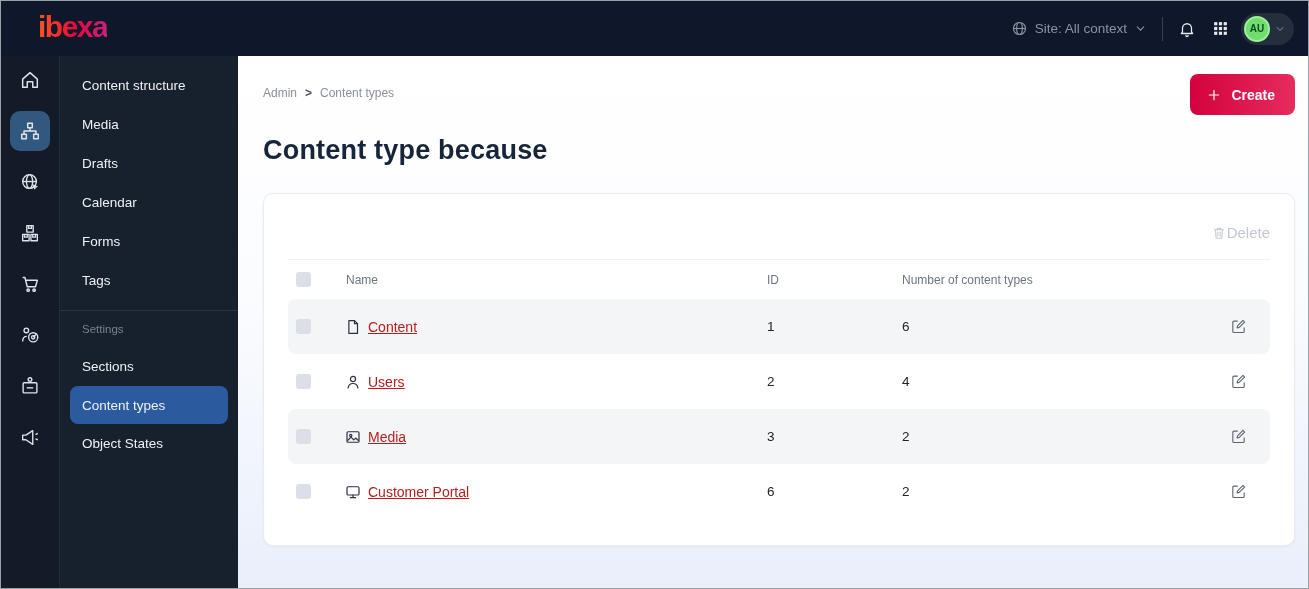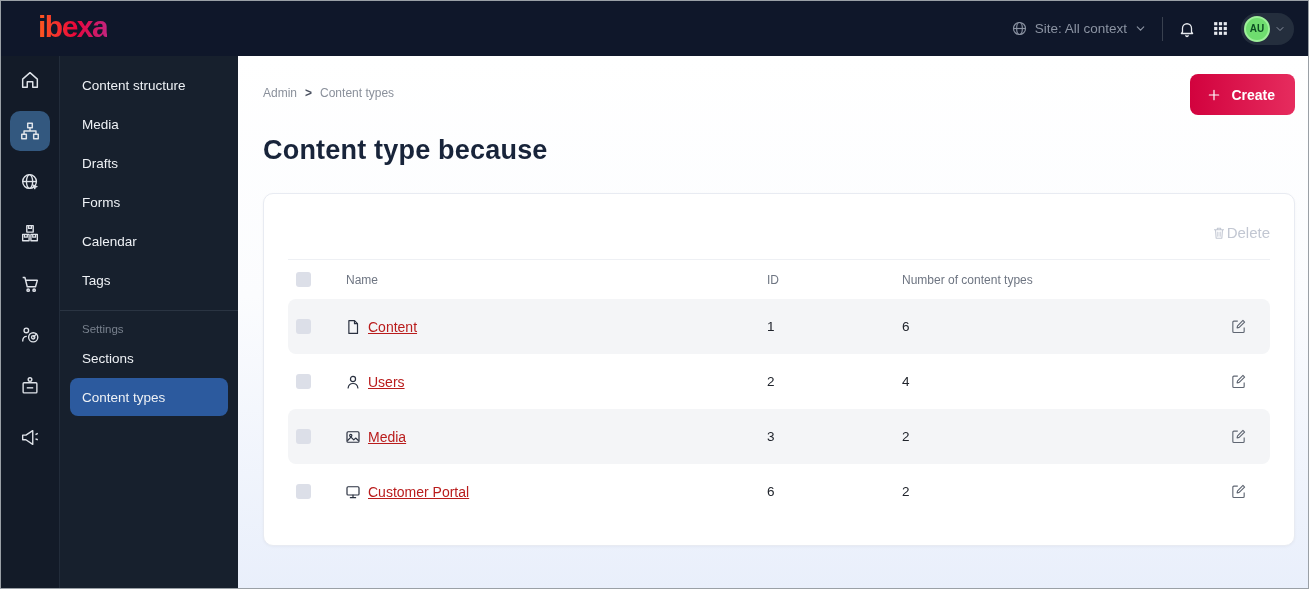--- a/index.html
+++ b/index.html
@@ -59,21 +59,21 @@
     padding-top:10px; display:flex; flex-direction:column;
   }
   .menu-item {
     height:39px; display:flex; align-items:center; padding-left:22px; color:#eef1f5;
     font-size:13.5px; font-weight:500; cursor:pointer; white-space:nowrap;
   }
   .menu-item.active {
     background:#2c5a9e; border-radius:8px; margin:0 10px; padding-left:12px; height:38px;
   }
   .menu-divider { border-top:1px solid #2a3442; margin:10px 0 6px 0; }
-  .menu-section-label { padding-left:22px; font-size:11.5px; color:#78808d; margin:6px 0 4px 0; }
+  .menu-section-label { padding-left:22px; font-size:11.5px; color:#78808d; margin:6px 0 12px 0; }
   
   .main {
     flex:1; min-width:0; padding:18px 13px 0 25px; overflow:hidden;
     background:linear-gradient(180deg,#ffffff 0%, #fbfcfe 45%, #e9effb 100%);
   }
   .main-header { display:flex; align-items:flex-start; }
   .breadcrumb { margin-top:12px; font-size:12px; color:#8a909b; display:flex; gap:8px; align-items:center; }
   .breadcrumb .crumb { cursor:pointer; }
   .breadcrumb .sep { color:#4a5160; font-weight:700; }
   .create-btn {
@@ -230,27 +230,28 @@
             <path d="M4 10v5h3.5L15 20V5L7.5 10H4z"></path>
             <path d="M18 9.5l2.5-1.5M18 14l2.5 1"></path>
           </svg>
       </span>
     </div>
 
     <div class="menu">
       <div class="menu-item">Content structure</div>
       <div class="menu-item">Media</div>
       <div class="menu-item">Drafts</div>
+      <div class="menu-item">Calendar</div>
       <div class="menu-item">Forms</div>
-      <div class="menu-item">Calendar</div>
       <div class="menu-item">Tags</div>
       <div class="menu-divider"></div>
       <div class="menu-section-label">Settings</div>
       <div class="menu-item">Sections</div>
       <div class="menu-item active">Content types</div>
+      <div class="menu-item">Object States</div>
     </div>
 
     <div class="main">
       <div class="main-header">
         <div class="breadcrumb">
           <span class="crumb">Admin</span>
           <span class="sep">&gt;</span>
           <span class="crumb">Content types</span>
         </div>
         <button class="create-btn">

